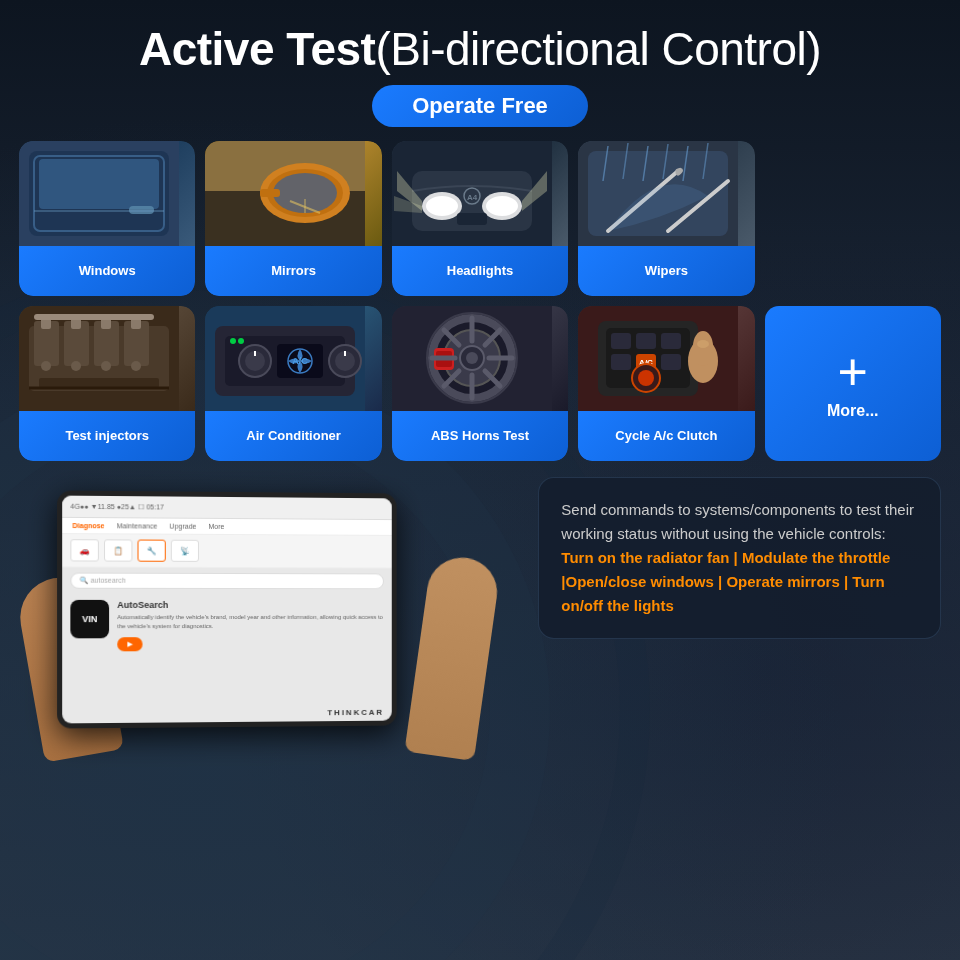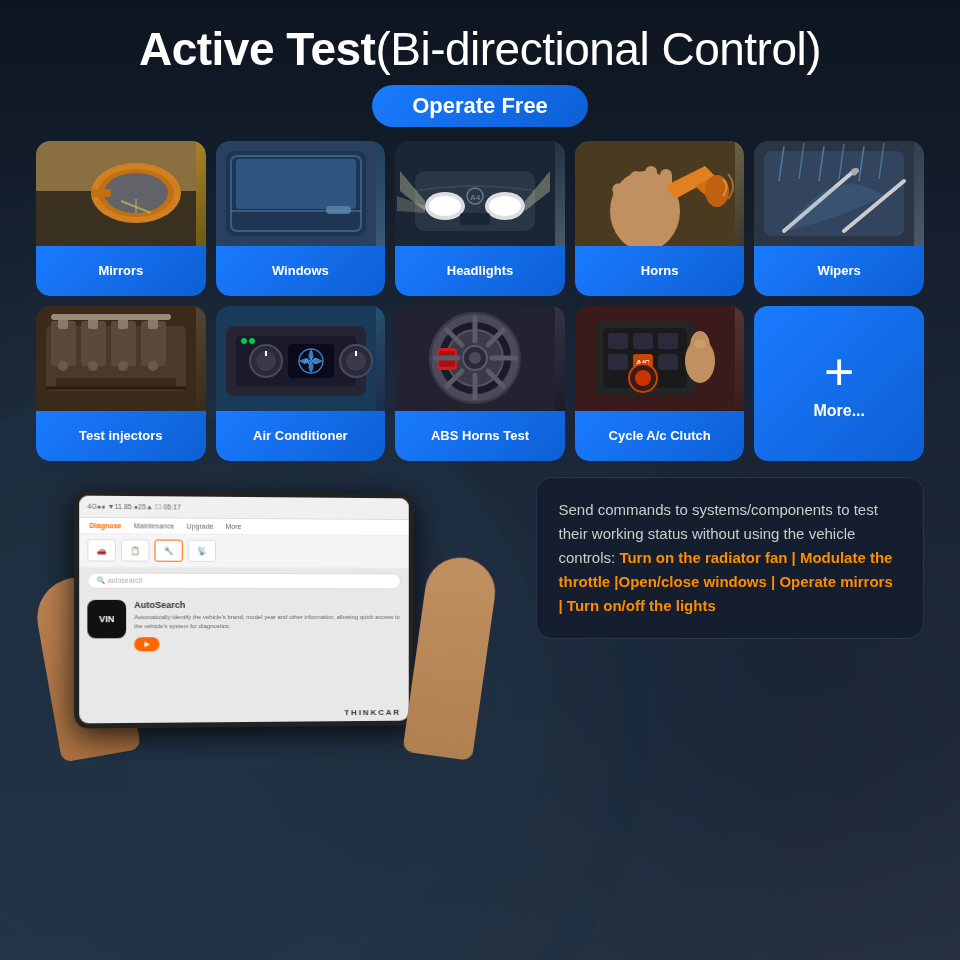--- a/index.html
+++ b/index.html
@@ -20,21 +20,21 @@
         radial-gradient(ellipse at 20% 80%, rgba(30,50,70,0.8) 0%, transparent 60%),
         radial-gradient(ellipse at 80% 70%, rgba(20,30,50,0.6) 0%, transparent 50%),
         linear-gradient(180deg, #0d1520 0%, #1a2535 40%, #2a3545 100%);
     }
 
     .container {
       position: relative;
       z-index: 10;
       width: 960px;
       height: 960px;
-      padding: 24px 36px 20px;
+      padding: 24px 19px 20px;
     }
 
     
     .header {
       text-align: center;
       margin-bottom: 14px;
     }
 
     .main-title {
       font-size: 46px;
@@ -202,20 +202,41 @@
   <div class="header">
     <div class="main-title">
       <span style="font-weight:900;">Active Test</span><span style="font-weight:400;">(Bi-directional Control)</span>
     </div>
     <div class="subtitle-badge">Operate Free</div>
   </div>
 
   <div class="feature-grid">
 
     <div class="feature-item">
+      <div class="feature-img img-windows">
+        
+        <svg width="160" height="105" viewBox="0 0 160 105" xmlns="http://www.w3.org/2000/svg">
+          <rect width="160" height="105" fill="#2a4060"></rect>
+          <rect x="10" y="10" width="140" height="85" rx="8" fill="#1a3050" opacity="0.7"></rect>
+
+          <rect x="15" y="15" width="130" height="75" rx="6" fill="none" stroke="#4a7aaa" stroke-width="2" opacity="0.6"></rect>
+
+          <rect x="20" y="18" width="120" height="50" rx="4" fill="#4a8ac0" opacity="0.4"></rect>
+
+          <rect x="110" y="65" width="25" height="8" rx="4" fill="#5a8aaa" opacity="0.8"></rect>
+
+          <line x1="15" y1="70" x2="145" y2="70" stroke="#6a9ac0" stroke-width="1.5" opacity="0.5"></line>
+        </svg>
+      </div>
+      <div class="feature-label">
+        <span>Windows</span>
+      </div>
+    </div>
+
+    <div class="feature-item">
       <div class="feature-img img-mirrors">
         <svg width="160" height="105" viewBox="0 0 160 105" xmlns="http://www.w3.org/2000/svg">
           <rect width="160" height="105" fill="#5a4010"></rect>
 
           <rect x="0" y="50" width="160" height="55" fill="#3a3020"></rect>
 
           <rect x="0" y="0" width="160" height="50" fill="#8a7040"></rect>
 
           <ellipse cx="100" cy="52" rx="45" ry="30" fill="#d08020"></ellipse>
           <ellipse cx="100" cy="52" rx="38" ry="24" fill="#c07010"></ellipse>
@@ -227,41 +248,20 @@
 
           <rect x="55" y="48" width="20" height="8" rx="3" fill="#c07010"></rect>
         </svg>
       </div>
       <div class="feature-label">
         <span>Mirrors</span>
       </div>
     </div>
 
     <div class="feature-item">
-      <div class="feature-img img-windows">
-        
-        <svg width="160" height="105" viewBox="0 0 160 105" xmlns="http://www.w3.org/2000/svg">
-          <rect width="160" height="105" fill="#2a4060"></rect>
-          <rect x="10" y="10" width="140" height="85" rx="8" fill="#1a3050" opacity="0.7"></rect>
-
-          <rect x="15" y="15" width="130" height="75" rx="6" fill="none" stroke="#4a7aaa" stroke-width="2" opacity="0.6"></rect>
-
-          <rect x="20" y="18" width="120" height="50" rx="4" fill="#4a8ac0" opacity="0.4"></rect>
-
-          <rect x="110" y="65" width="25" height="8" rx="4" fill="#5a8aaa" opacity="0.8"></rect>
-
-          <line x1="15" y1="70" x2="145" y2="70" stroke="#6a9ac0" stroke-width="1.5" opacity="0.5"></line>
-        </svg>
-      </div>
-      <div class="feature-label">
-        <span>Windows</span>
-      </div>
-    </div>
-
-    <div class="feature-item">
       <div class="feature-img img-headlights">
         <svg width="160" height="105" viewBox="0 0 160 105" xmlns="http://www.w3.org/2000/svg">
           <rect width="160" height="105" fill="#1a2535"></rect>
 
           <rect x="20" y="30" width="120" height="60" rx="10" fill="#2a3545"></rect>
 
           <path d="M20 50 Q80 40 140 50" stroke="#3a4555" stroke-width="2" fill="none"></path>
 
           <ellipse cx="50" cy="65" rx="20" ry="14" fill="#f0f0f0" opacity="0.9"></ellipse>
           <ellipse cx="50" cy="65" rx="16" ry="10" fill="#ffffff"></ellipse>
@@ -278,44 +278,20 @@
 
           <circle cx="80" cy="55" r="8" fill="none" stroke="#6a7a8a" stroke-width="1.5"></circle>
           <text x="80" y="59" text-anchor="middle" fill="#6a7a8a" font-size="8" font-weight="bold">A4</text>
         </svg>
       </div>
       <div class="feature-label">
         <span>Headlights</span>
       </div>
     </div>
 
-    <div class="feature-item">
-      <div class="feature-img img-horns">
-        <svg width="160" height="105" viewBox="0 0 160 105" xmlns="http://www.w3.org/2000/svg">
-          <rect width="160" height="105" fill="#4a3a20"></rect>
-
-          <ellipse cx="70" cy="70" rx="35" ry="40" fill="#c09060"></ellipse>
-
-          <rect x="55" y="30" width="12" height="35" rx="6" fill="#c09060"></rect>
-          <rect x="70" y="25" width="12" height="38" rx="6" fill="#c09060"></rect>
-          <rect x="85" y="28" width="12" height="36" rx="6" fill="#c09060"></rect>
-          <rect x="40" y="42" width="12" height="28" rx="6" fill="#c09060" transform="rotate(-20 46 56)"></rect>
-
-          <path d="M90 45 Q110 35 130 25 L140 35 Q120 48 100 58" fill="#e08020"></path>
-          <path d="M140 35 Q150 50 145 65 Q130 55 120 45" fill="#d07010"></path>
-          <ellipse cx="142" cy="50" rx="12" ry="16" fill="#c06010"></ellipse>
-
-          <path d="M148 38 Q155 45 148 55" stroke="#f0a040" stroke-width="2" fill="none" opacity="0.7"></path>
-          <path d="M153 33 Q163 45 153 58" stroke="#f0a040" stroke-width="2" fill="none" opacity="0.5"></path>
-        </svg>
-      </div>
-      <div class="feature-label">
-        <span>Horns</span>
-      </div>
-    </div>
 
     <div class="feature-item">
       <div class="feature-img img-wipers">
         <svg width="160" height="105" viewBox="0 0 160 105" xmlns="http://www.w3.org/2000/svg">
           <rect width="160" height="105" fill="#2a3545"></rect>
 
           <rect x="10" y="10" width="140" height="85" rx="8" fill="#3a5070" opacity="0.6"></rect>
 
           <line x1="30" y1="5" x2="25" y2="40" stroke="#6090c0" stroke-width="1.5" opacity="0.7"></line>
           <line x1="50" y1="2" x2="45" y2="38" stroke="#6090c0" stroke-width="1.5" opacity="0.6"></line>

